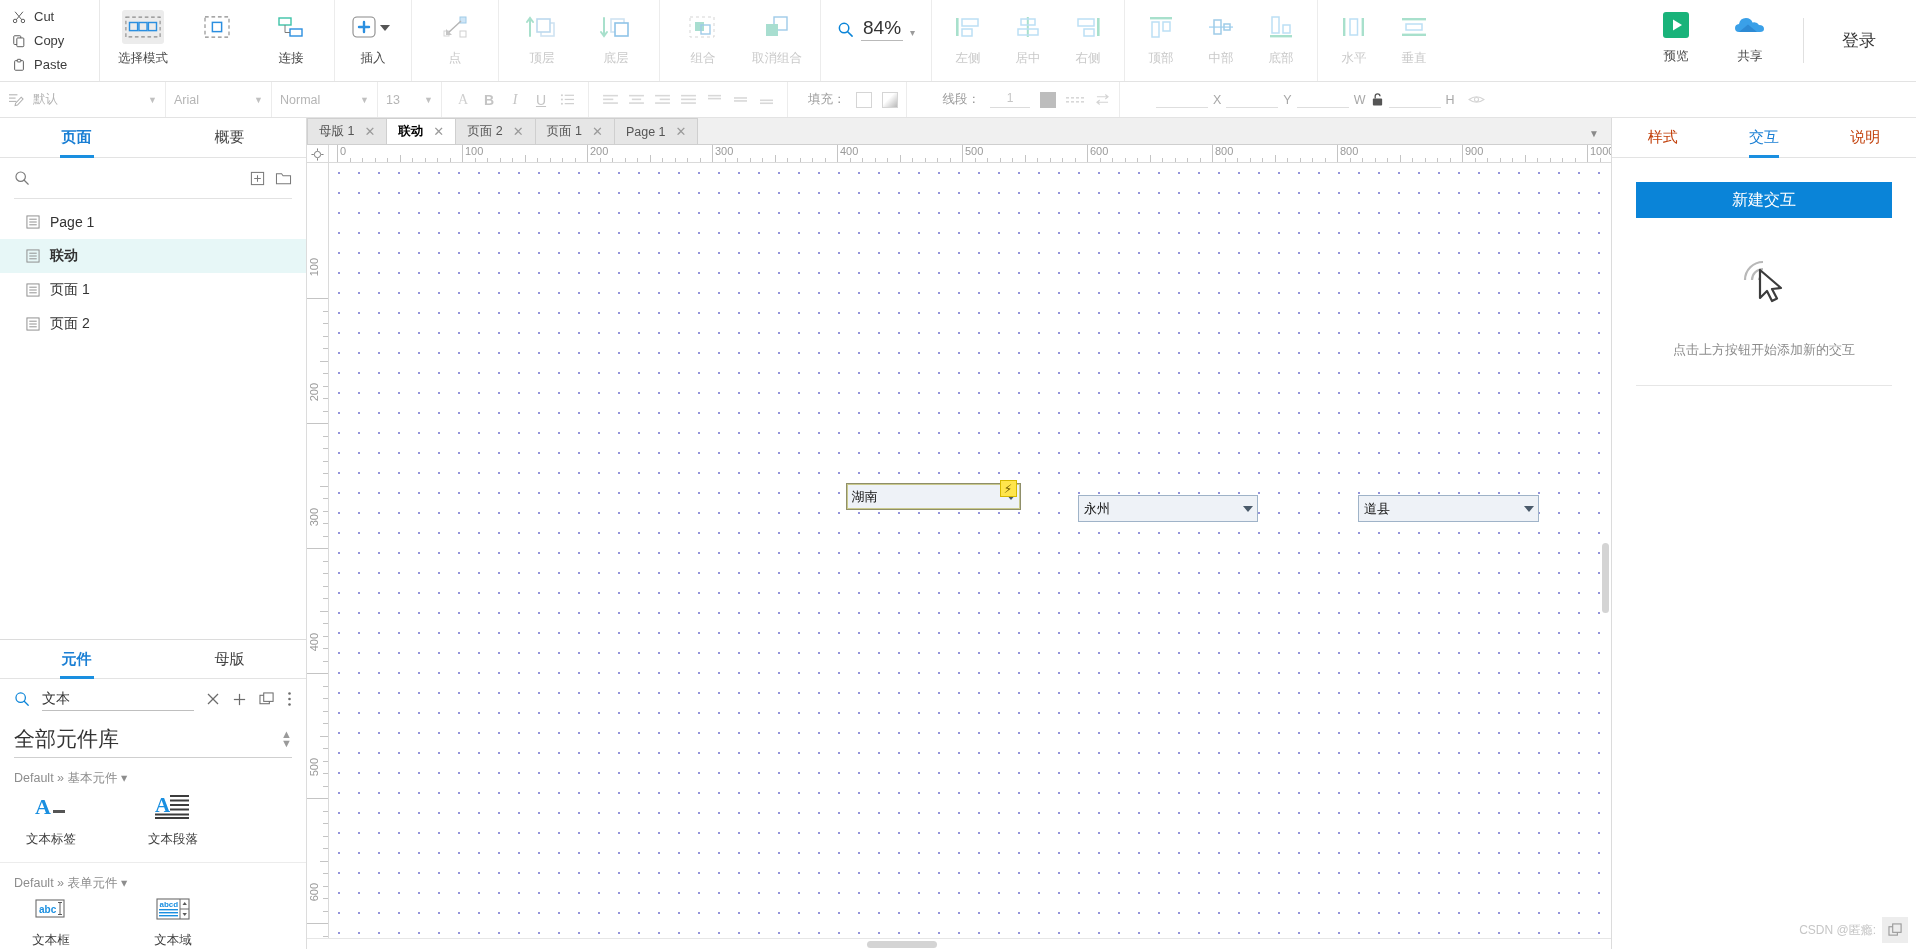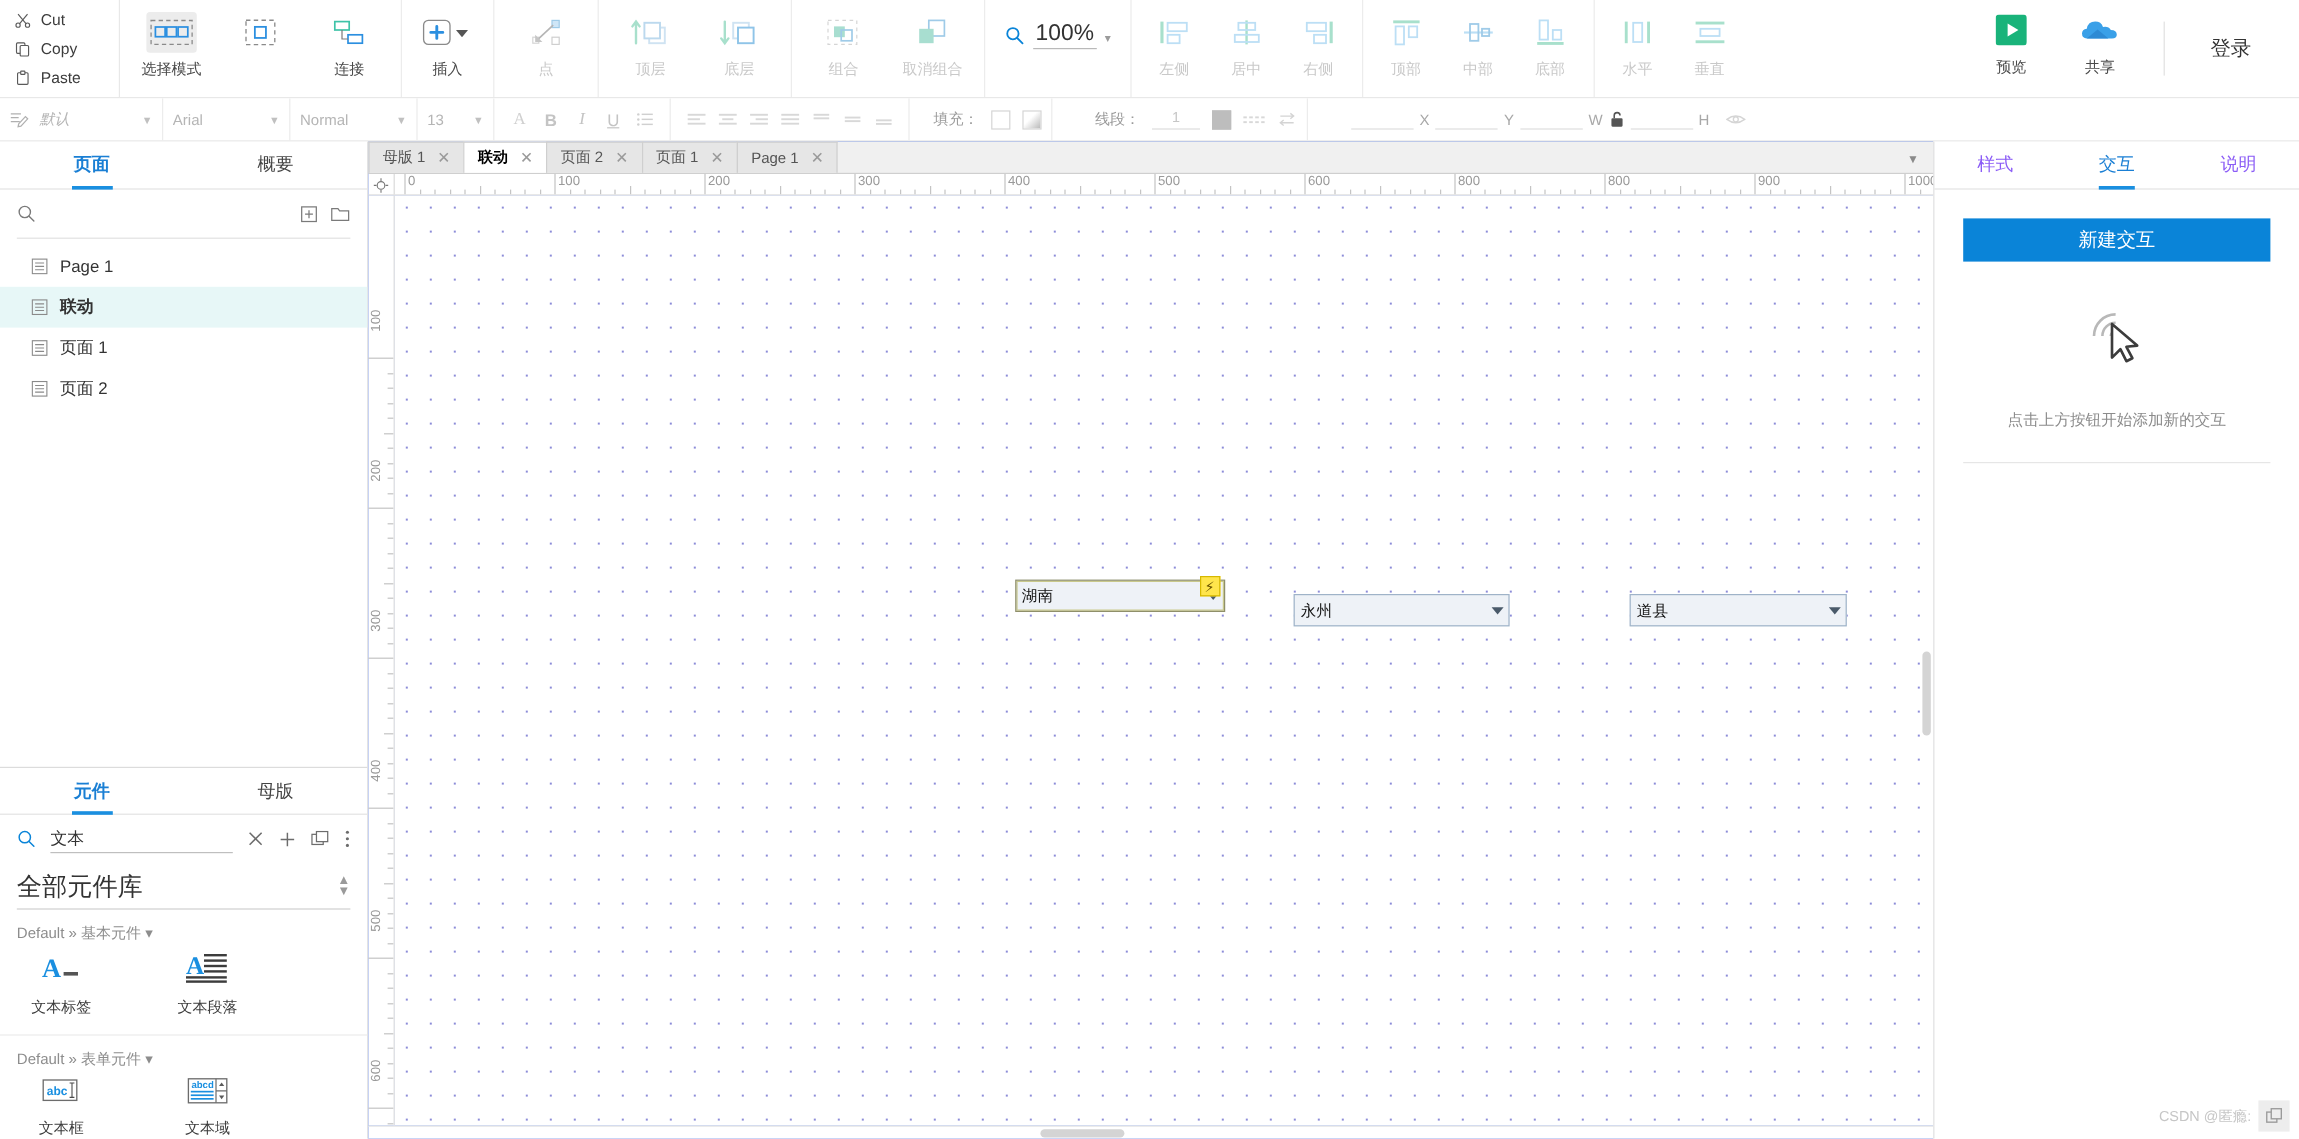--- a/index.html
+++ b/index.html
@@ -185,21 +185,21 @@
   .vscroll-track { position: absolute; right: 0; top: 0; bottom: 0; width: 11px; background: transparent; }
   .vscroll-thumb { position: absolute; right: 2px; width: 7px; background: #d4d4d4; border-radius: 4px; }
   .hscroll-bar { height: 11px; background: #fff; border-top: 1px solid #e6e6e6; position: relative; }
   .hscroll-thumb { position: absolute; height: 7px; top: 2px; background: #d4d4d4; border-radius: 4px; }
 
   
   .right { width: 305px; min-width: 305px; border-left: 1px solid #dcdcdc; background: #fff; display: flex; flex-direction: column; }
   .rtabs { height: 40px; display: flex; border-bottom: 1px solid #e3e3e3; }
   .rtab {
     flex: 1; display: flex; align-items: center; justify-content: center;
-    font-size: 15px; color: #8b5cf6; position: relative; cursor: default;
+    font-size: 15px; color: #c2410c; position: relative; cursor: default;
   }
   .rtab.active { color: #1a7fd4; }
   .rtab.active::after {
     content: ""; position: absolute; bottom: -1px; left: 50%; transform: translateX(-50%);
     width: 30px; height: 3px; background: #1a8fe0;
   }
   .rbody { padding: 24px 24px 0 24px; }
   .new-btn {
     width: 100%; height: 36px; background: #0a84d8; color: #fff; font-size: 16px;
     display: flex; align-items: center; justify-content: center; cursor: default;
@@ -361,21 +361,21 @@
     </div>
 
     <div class="zoom-group">
       <div class="zoom-inner">
         <span>
           <svg width="17" height="17" viewBox="0 0 18 18" fill="none" stroke="#0a84d8" stroke-width="1.6">
             <circle cx="7.5" cy="7.5" r="5"></circle>
               <line x1="11.3" y1="11.3" x2="16" y2="16" stroke-linecap="round"></line>
           </svg>
         </span>
-        <span class="zoom-val">100%</span>
+        <span class="zoom-val">84%</span>
         <span class="caret-sm">▾</span>
       </div>
     </div>
 
     <div class="tb-group">
       <div class="tb-btn disabled narrow">
         <span class="ic">
           <svg width="30" height="26" viewBox="0 0 30 26">
             <rect x="3" y="4" width="2.6" height="18" fill="#a8e0cc"></rect>
             <rect x="9" y="5" width="16" height="7" fill="none" stroke="#bcdff5" stroke-width="1.5"></rect>
@@ -482,21 +482,21 @@
         <span class="lb">共享</span>
       </div>
       <div class="vsep"></div>
       <div class="login-btn">
         <span>登录</span>
       </div>
     </div>
   </div>
 
   <div class="toolbar2">
-    <div class="t2-seg" style="width:136px;font-style:italic;">
+    <div class="t2-seg" style="width:166px;">
       <span class="ic-mid" style="margin-right:8px;">
         <svg width="17" height="15" viewBox="0 0 18 16" fill="none" stroke="#b0b0b0" stroke-width="1.1">
           <line x1="1" y1="3" x2="10" y2="3"></line>
             <line x1="1" y1="6.5" x2="8" y2="6.5"></line>
             <line x1="1" y1="10" x2="9" y2="10"></line>
           <path d="M8 12 L14 5.5 L16 7.5 L10 14 L7.5 14.5 Z"></path>
         </svg>
       </span>
       <div class="sel-box" style="flex:1;">
         <span class="cv">默认</span>

